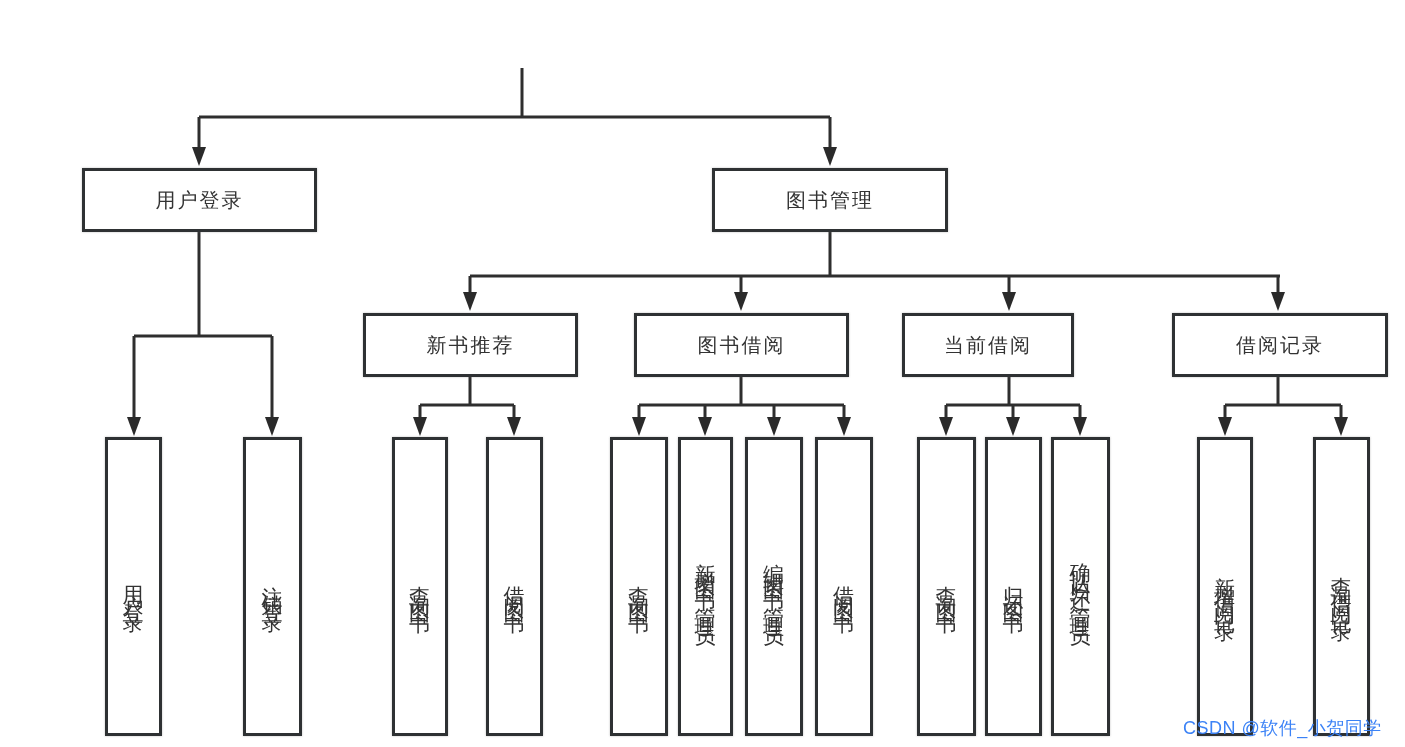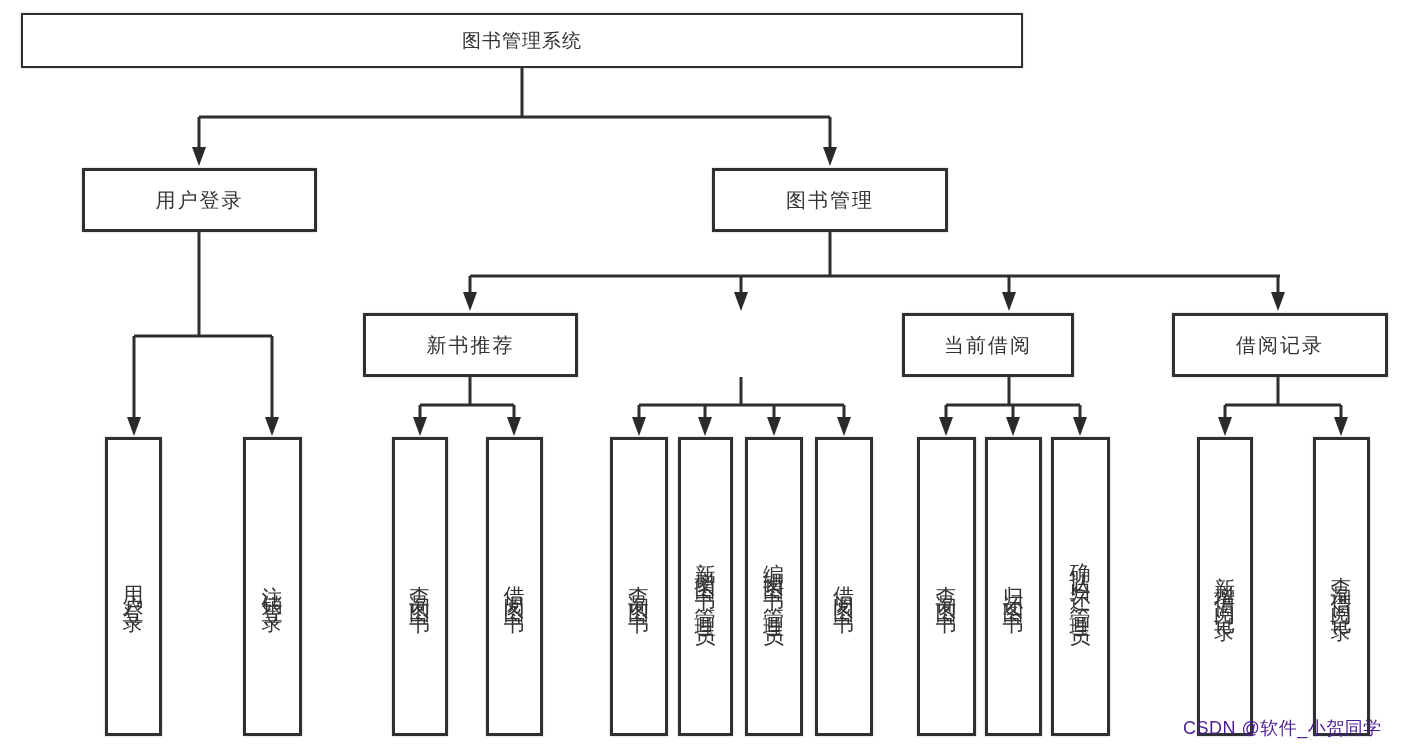--- a/index.html
+++ b/index.html
@@ -12,21 +12,21 @@
     position:absolute;box-sizing:border-box;background:#ffffff;
     border:3px solid #2e3133;color:#333333;
     display:flex;align-items:center;justify-content:center;
     box-shadow:0 0 2px rgba(120,120,120,.45);
   }
   .root{border-width:2px;font-size:19px;letter-spacing:1px;}
   .h{font-size:20px;letter-spacing:2px;}
   .v{writing-mode:vertical-rl;text-orientation:mixed;font-size:21px;letter-spacing:9px;line-height:1;}
   .watermark{
     position:absolute;left:1183px;top:716px;z-index:5;
-    font-size:18px;color:#4c1d95;letter-spacing:0.5px;white-space:nowrap;
+    font-size:18px;color:#3b82f6;letter-spacing:0.5px;white-space:nowrap;
   }
 </style>
 </head>
 <body>
 
 <div class="stage">
 
   <svg width="1405" height="747" viewBox="0 0 1405 747">
 
     <path class="ln" d="
@@ -64,26 +64,26 @@
     <polygon class="ah" points="698,417 712,417 705,436"></polygon>
     <polygon class="ah" points="767,417 781,417 774,436"></polygon>
     <polygon class="ah" points="837,417 851,417 844,436"></polygon>
     <polygon class="ah" points="939,417 953,417 946,436"></polygon>
     <polygon class="ah" points="1006,417 1020,417 1013,436"></polygon>
     <polygon class="ah" points="1073,417 1087,417 1080,436"></polygon>
     <polygon class="ah" points="1218,417 1232,417 1225,436"></polygon>
     <polygon class="ah" points="1334,417 1348,417 1341,436"></polygon>
   </svg>
 
-  <div class="node root" style="left:21px;top:13px;width:1002px;height:55px">图书管理系统</div>
 
   <div class="node h" style="left:82px;top:168px;width:235px;height:64px">用户登录</div>
   <div class="node h" style="left:712px;top:168px;width:236px;height:64px">图书管理</div>
 
   <div class="node h" style="left:363px;top:313px;width:215px;height:64px">新书推荐</div>
+  <div class="node h" style="left:634px;top:313px;width:215px;height:64px">图书借阅</div>
   <div class="node h" style="left:902px;top:313px;width:172px;height:64px">当前借阅</div>
   <div class="node h" style="left:1172px;top:313px;width:216px;height:64px">借阅记录</div>
 
   <div class="node v" style="left:105px;top:437px;width:57px;height:299px">用户登录</div>
   <div class="node v" style="left:243px;top:437px;width:59px;height:299px">注销登录</div>
 
   <div class="node v" style="left:392px;top:437px;width:56px;height:299px">查询图书</div>
   <div class="node v" style="left:486px;top:437px;width:57px;height:299px">借阅图书</div>
 
   <div class="node v" style="left:610px;top:437px;width:58px;height:299px">查询图书</div>

